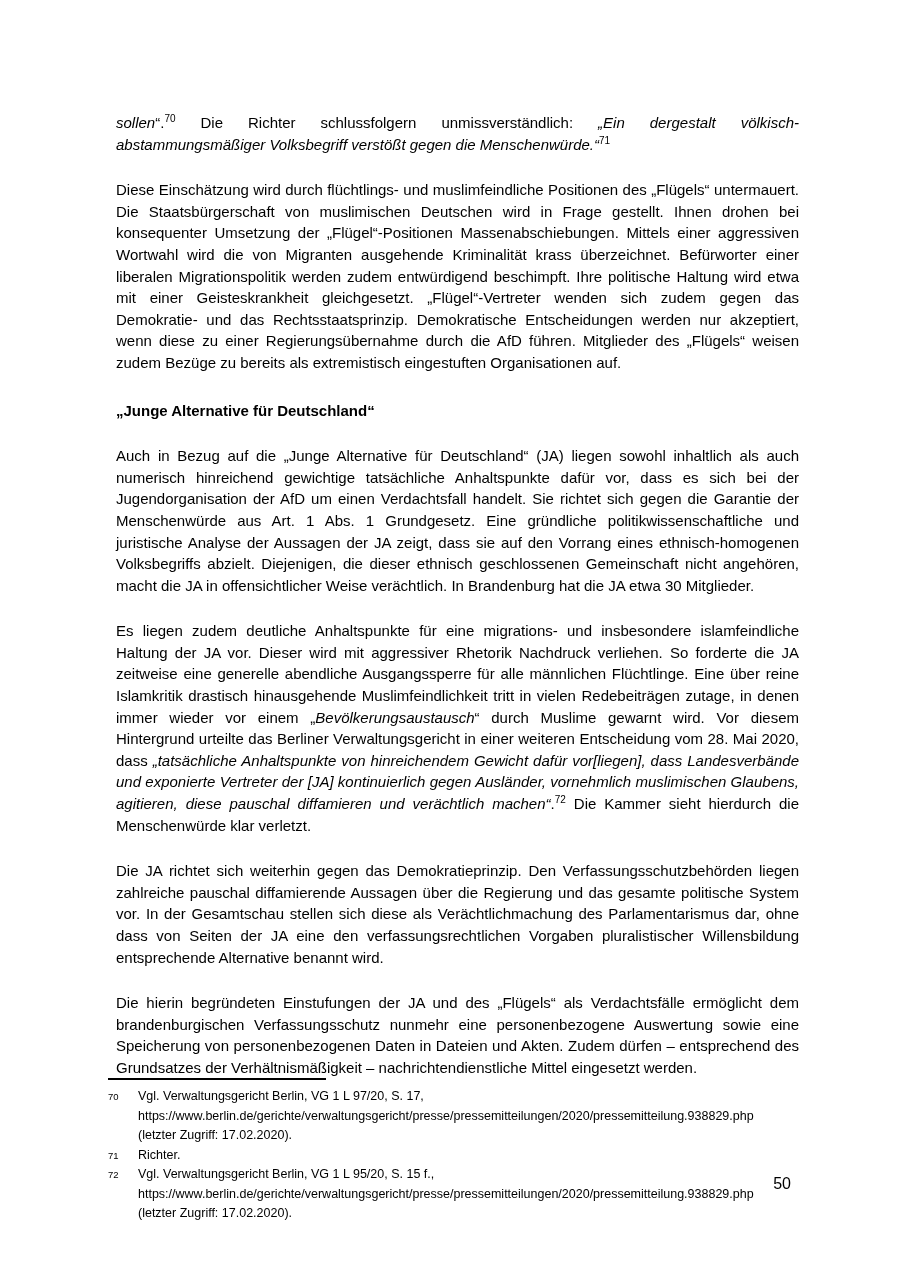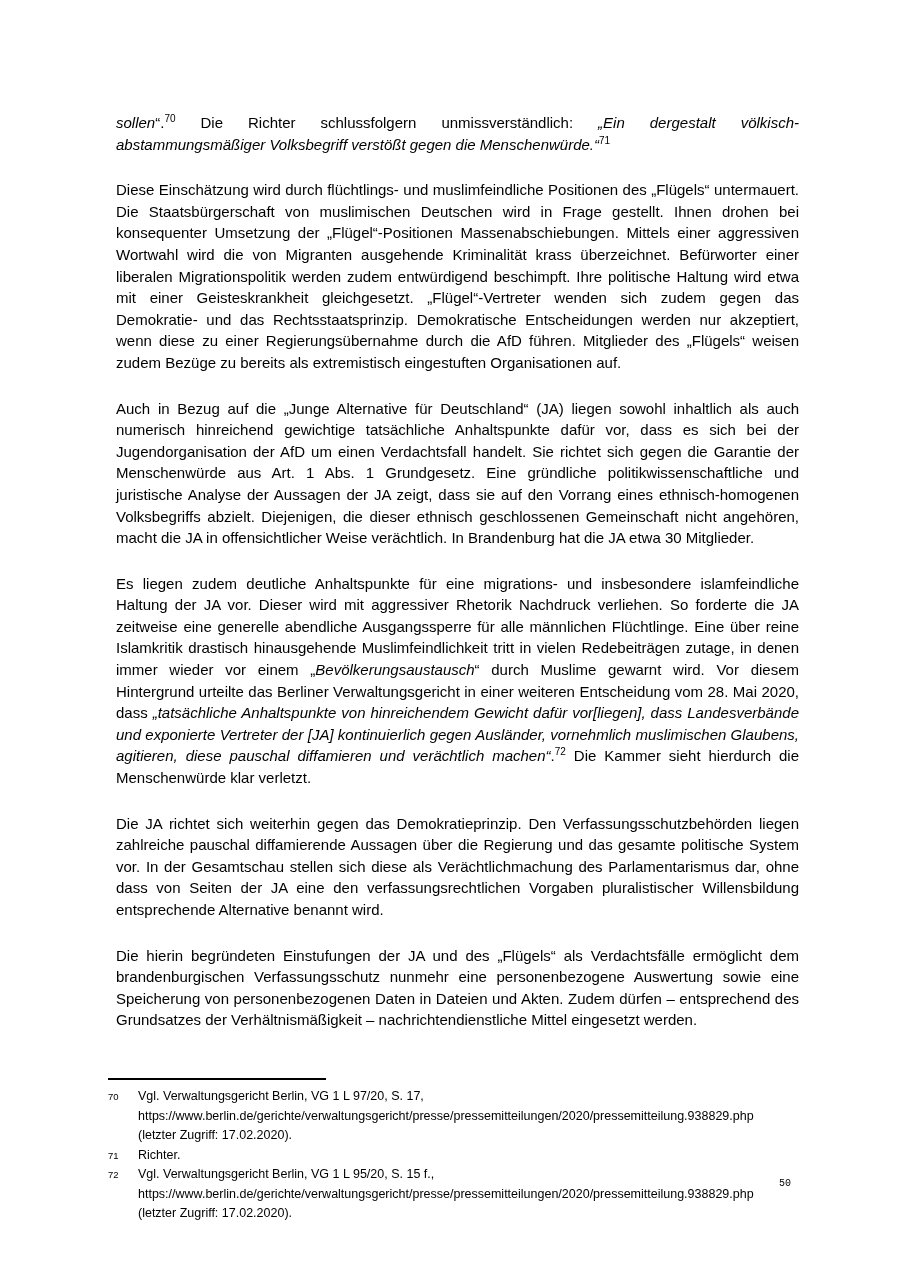--- a/index.html
+++ b/index.html
@@ -67,33 +67,33 @@
   .fn-num {
     position: absolute;
     left: 0;
     top: 0;
     font-size: 9.5px;
   }
   .page-number {
     position: absolute;
     top: 1174px;
     right: 109px;
-    font-size: 10px;
+    font-size: 16px;
     line-height: 20px;
-    font-family: Liberation Mono, monospace;
   }
 </style>
 </head>
 <body>
 
 <div class="page">
 
   <main class="body-text">
       <p class="para"><span class="it">sollen</span><span>“.</span><sup>70</sup><span> Die Richter schlussfolgern unmissverständlich: </span><span class="it">„Ein dergestalt völkisch-abstammungsmäßiger Volksbegriff verstößt gegen die Menschenwürde.“</span><sup>71</sup></p>
       <p class="para"><span>Diese Einschätzung wird durch flüchtlings- und muslimfeindliche Positionen des „Flügels“ untermauert. Die Staatsbürgerschaft von muslimischen Deutschen wird in Frage gestellt. Ihnen drohen bei konsequenter Umsetzung der „Flügel“-Positionen Massenabschiebungen. Mittels einer aggressiven Wortwahl wird die von Migranten ausgehende Kriminalität krass überzeichnet. Befürworter einer liberalen Migrationspolitik werden zudem entwürdigend beschimpft. Ihre politische Haltung wird etwa mit einer Geisteskrankheit gleichgesetzt. „Flügel“-Vertreter wenden sich zudem gegen das Demokratie- und das Rechtsstaatsprinzip. Demokratische Entscheidungen werden nur akzeptiert, wenn diese zu einer Regierungsübernahme durch die AfD führen. Mitglieder des „Flügels“ weisen zudem Bezüge zu bereits als extremistisch eingestuften Organisationen auf.</span></p>
+      <h3 class="heading"><span>„Junge Alternative für Deutschland“</span></h3>
       <p class="para"><span>Auch in Bezug auf die „Junge Alternative für Deutschland“ (JA) liegen sowohl inhaltlich als auch numerisch hinreichend gewichtige tatsächliche Anhaltspunkte dafür vor, dass es sich bei der Jugendorganisation der AfD um einen Verdachtsfall handelt. Sie richtet sich gegen die Garantie der Menschenwürde aus Art. 1 Abs. 1 Grundgesetz. Eine gründliche politikwissenschaftliche und juristische Analyse der Aussagen der JA zeigt, dass sie auf den Vorrang eines ethnisch-homogenen Volksbegriffs abzielt. Diejenigen, die dieser ethnisch geschlossenen Gemeinschaft nicht angehören, macht die JA in offensichtlicher Weise verächtlich. In Brandenburg hat die JA etwa 30 Mitglieder.</span></p>
       <p class="para"><span>Es liegen zudem deutliche Anhaltspunkte für eine migrations- und insbesondere islamfeindliche Haltung der JA vor. Dieser wird mit aggressiver Rhetorik Nachdruck verliehen. So forderte die JA zeitweise eine generelle abendliche Ausgangssperre für alle männlichen Flüchtlinge. Eine über reine Islamkritik drastisch hinausgehende Muslimfeindlichkeit tritt in vielen Redebeiträgen zutage, in denen immer wieder vor einem „</span><span class="it">Bevölkerungsaustausch</span><span>“ durch Muslime gewarnt wird. Vor diesem Hintergrund urteilte das Berliner Verwaltungsgericht in einer weiteren Entscheidung vom 28. Mai 2020, dass </span><span class="it">„tatsächliche Anhaltspunkte von hinreichendem Gewicht dafür vor[liegen], dass Landesverbände und exponierte Vertreter der [JA] kontinuierlich gegen Ausländer, vornehmlich muslimischen Glaubens, agitieren, diese pauschal diffamieren und verächtlich machen“</span><span>.</span><sup>72</sup><span> Die Kammer sieht hierdurch die Menschenwürde klar verletzt.</span></p>
       <p class="para"><span>Die JA richtet sich weiterhin gegen das Demokratieprinzip. Den Verfassungsschutzbehörden liegen zahlreiche pauschal diffamierende Aussagen über die Regierung und das gesamte politische System vor. In der Gesamtschau stellen sich diese als Verächtlichmachung des Parlamentarismus dar, ohne dass von Seiten der JA eine den verfassungsrechtlichen Vorgaben pluralistischer Willensbildung entsprechende Alternative benannt wird.</span></p>
       <p class="para"><span>Die hierin begründeten Einstufungen der JA und des „Flügels“ als Verdachtsfälle ermöglicht dem brandenburgischen Verfassungsschutz nunmehr eine personenbezogene Auswertung sowie eine Speicherung von personenbezogenen Daten in Dateien und Akten. Zudem dürfen – entsprechend des Grundsatzes der Verhältnismäßigkeit – nachrichtendienstliche Mittel eingesetzt werden.</span></p>
     </main>
 
   <div class="footnote-block">
     <hr class="footnote-rule">
     <div>
         <div class="footnote"><span class="fn-num">70</span><span class="fn-text">Vgl. Verwaltungsgericht Berlin, VG 1 L 97/20, S. 17, https://www.berlin.de/gerichte/verwaltungsgericht/presse/pressemitteilungen/2020/pressemitteilung.938829.php (letzter Zugriff: 17.02.2020).</span></div>

